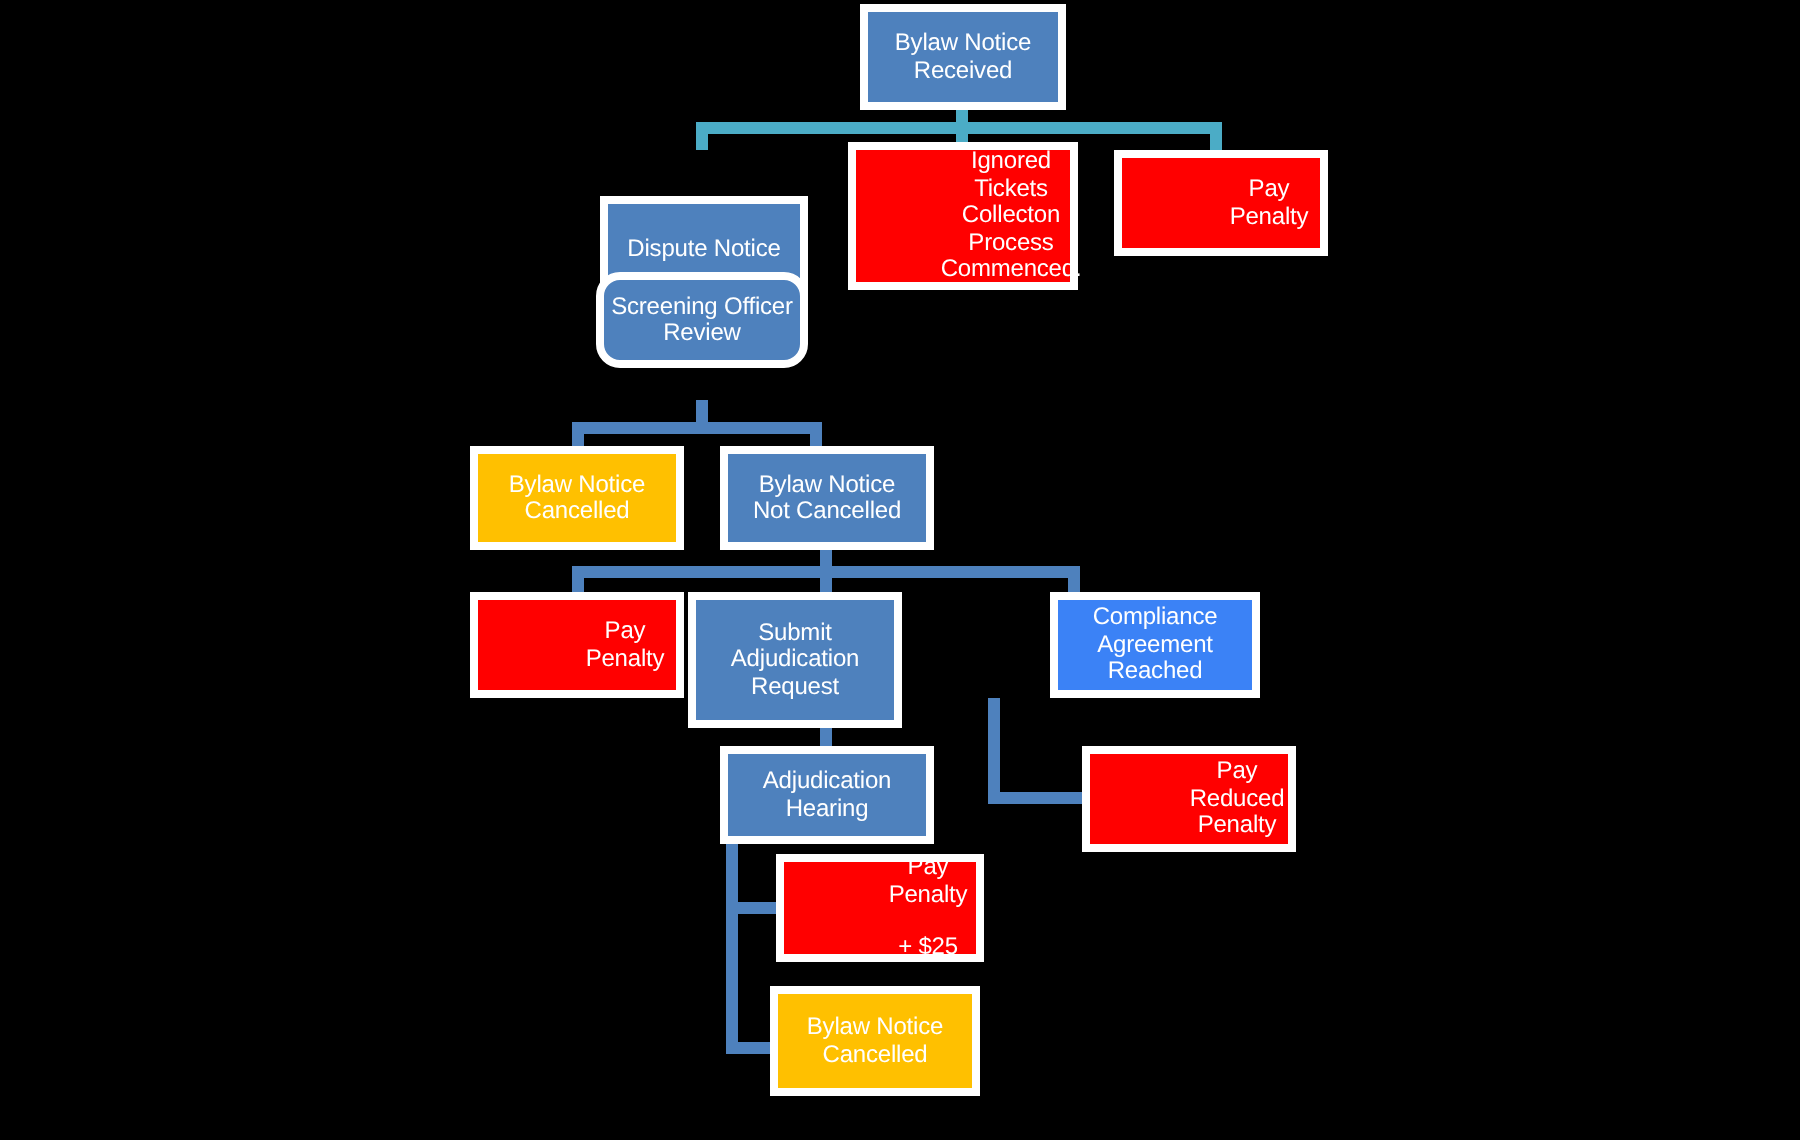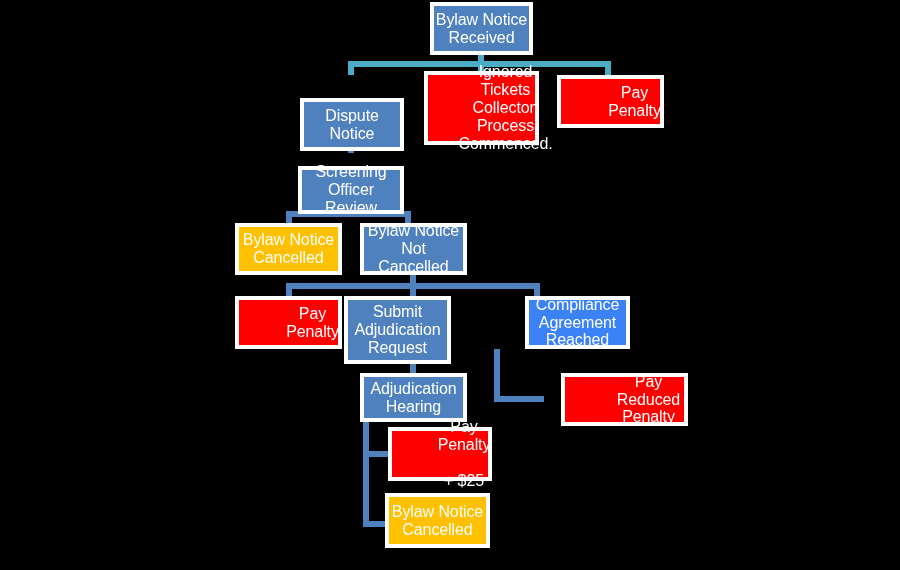--- a/index.html
+++ b/index.html
@@ -18,21 +18,21 @@
   .node {
     position: absolute;
     box-sizing: border-box;
     border: 4px solid #ffffff;
     color: #ffffff;
     display: flex;
     align-items: center;
     justify-content: center;
     text-align: center;
     line-height: 1.12;
-    font-size: 16px;
+    font-size: 12px;
     letter-spacing: -0.1px;
     white-space: pre-line;
     z-index: 3;
   }
   .node.blue   { background: #4e81bd; }
   .node.red    { background: #ff0000; padding-left: 48px; }
   .node.yellow { background: #ffc000; }
   .node.green  { background: #3b82f6; margin-left: 38px; }
 
   .conn {
@@ -83,21 +83,21 @@
 Received</div>
 
   <div class="node blue" style="left:300px; top:75px; width:104px; height:53px;margin-top:23px;">Dispute Notice</div>
 
   <div class="node red" style="left:424px; top:71px; width:115px; height:74px;">Ignored Tickets
 Collecton Process
 Commenced.</div>
 
   <div class="node red" style="left:557px; top:75px; width:107px; height:53px;">Pay Penalty</div>
 
-  <div class="node blue" style="left:298px; top:166px; width:106px; height:48px;">Screening Officer
+  <div class="node blue" style="left:298px; top:136px; width:106px; height:48px;border-radius:12px;">Screening Officer
 Review</div>
 
   <div class="node yellow" style="left:235px; top:223px; width:107px; height:52px;">Bylaw Notice
 Cancelled</div>
 
   <div class="node blue" style="left:360px; top:223px; width:107px; height:52px;">Bylaw Notice
 Not Cancelled</div>
 
   <div class="node red" style="left:235px; top:296px; width:107px; height:53px;">Pay Penalty</div>
 
@@ -105,21 +105,21 @@
 Adjudication
 Request</div>
 
   <div class="node green" style="left:487px; top:296px; width:105px; height:53px;">Compliance
 Agreement
 Reached</div>
 
   <div class="node blue" style="left:360px; top:373px; width:107px; height:49px;">Adjudication
 Hearing</div>
 
-  <div class="node red" style="left:561px; top:373px; width:127px; height:53px;">Pay Reduced
+  <div class="node red" style="left:541px; top:373px; width:107px; height:53px;">Pay Reduced
 Penalty</div>
 
   <div class="node red" style="left:388px; top:427px; width:104px; height:54px;">Pay Penalty
 
 + $25</div>
 
   <div class="node yellow" style="left:385px; top:493px; width:105px; height:55px;">Bylaw Notice
 Cancelled</div>
 
 </div>

